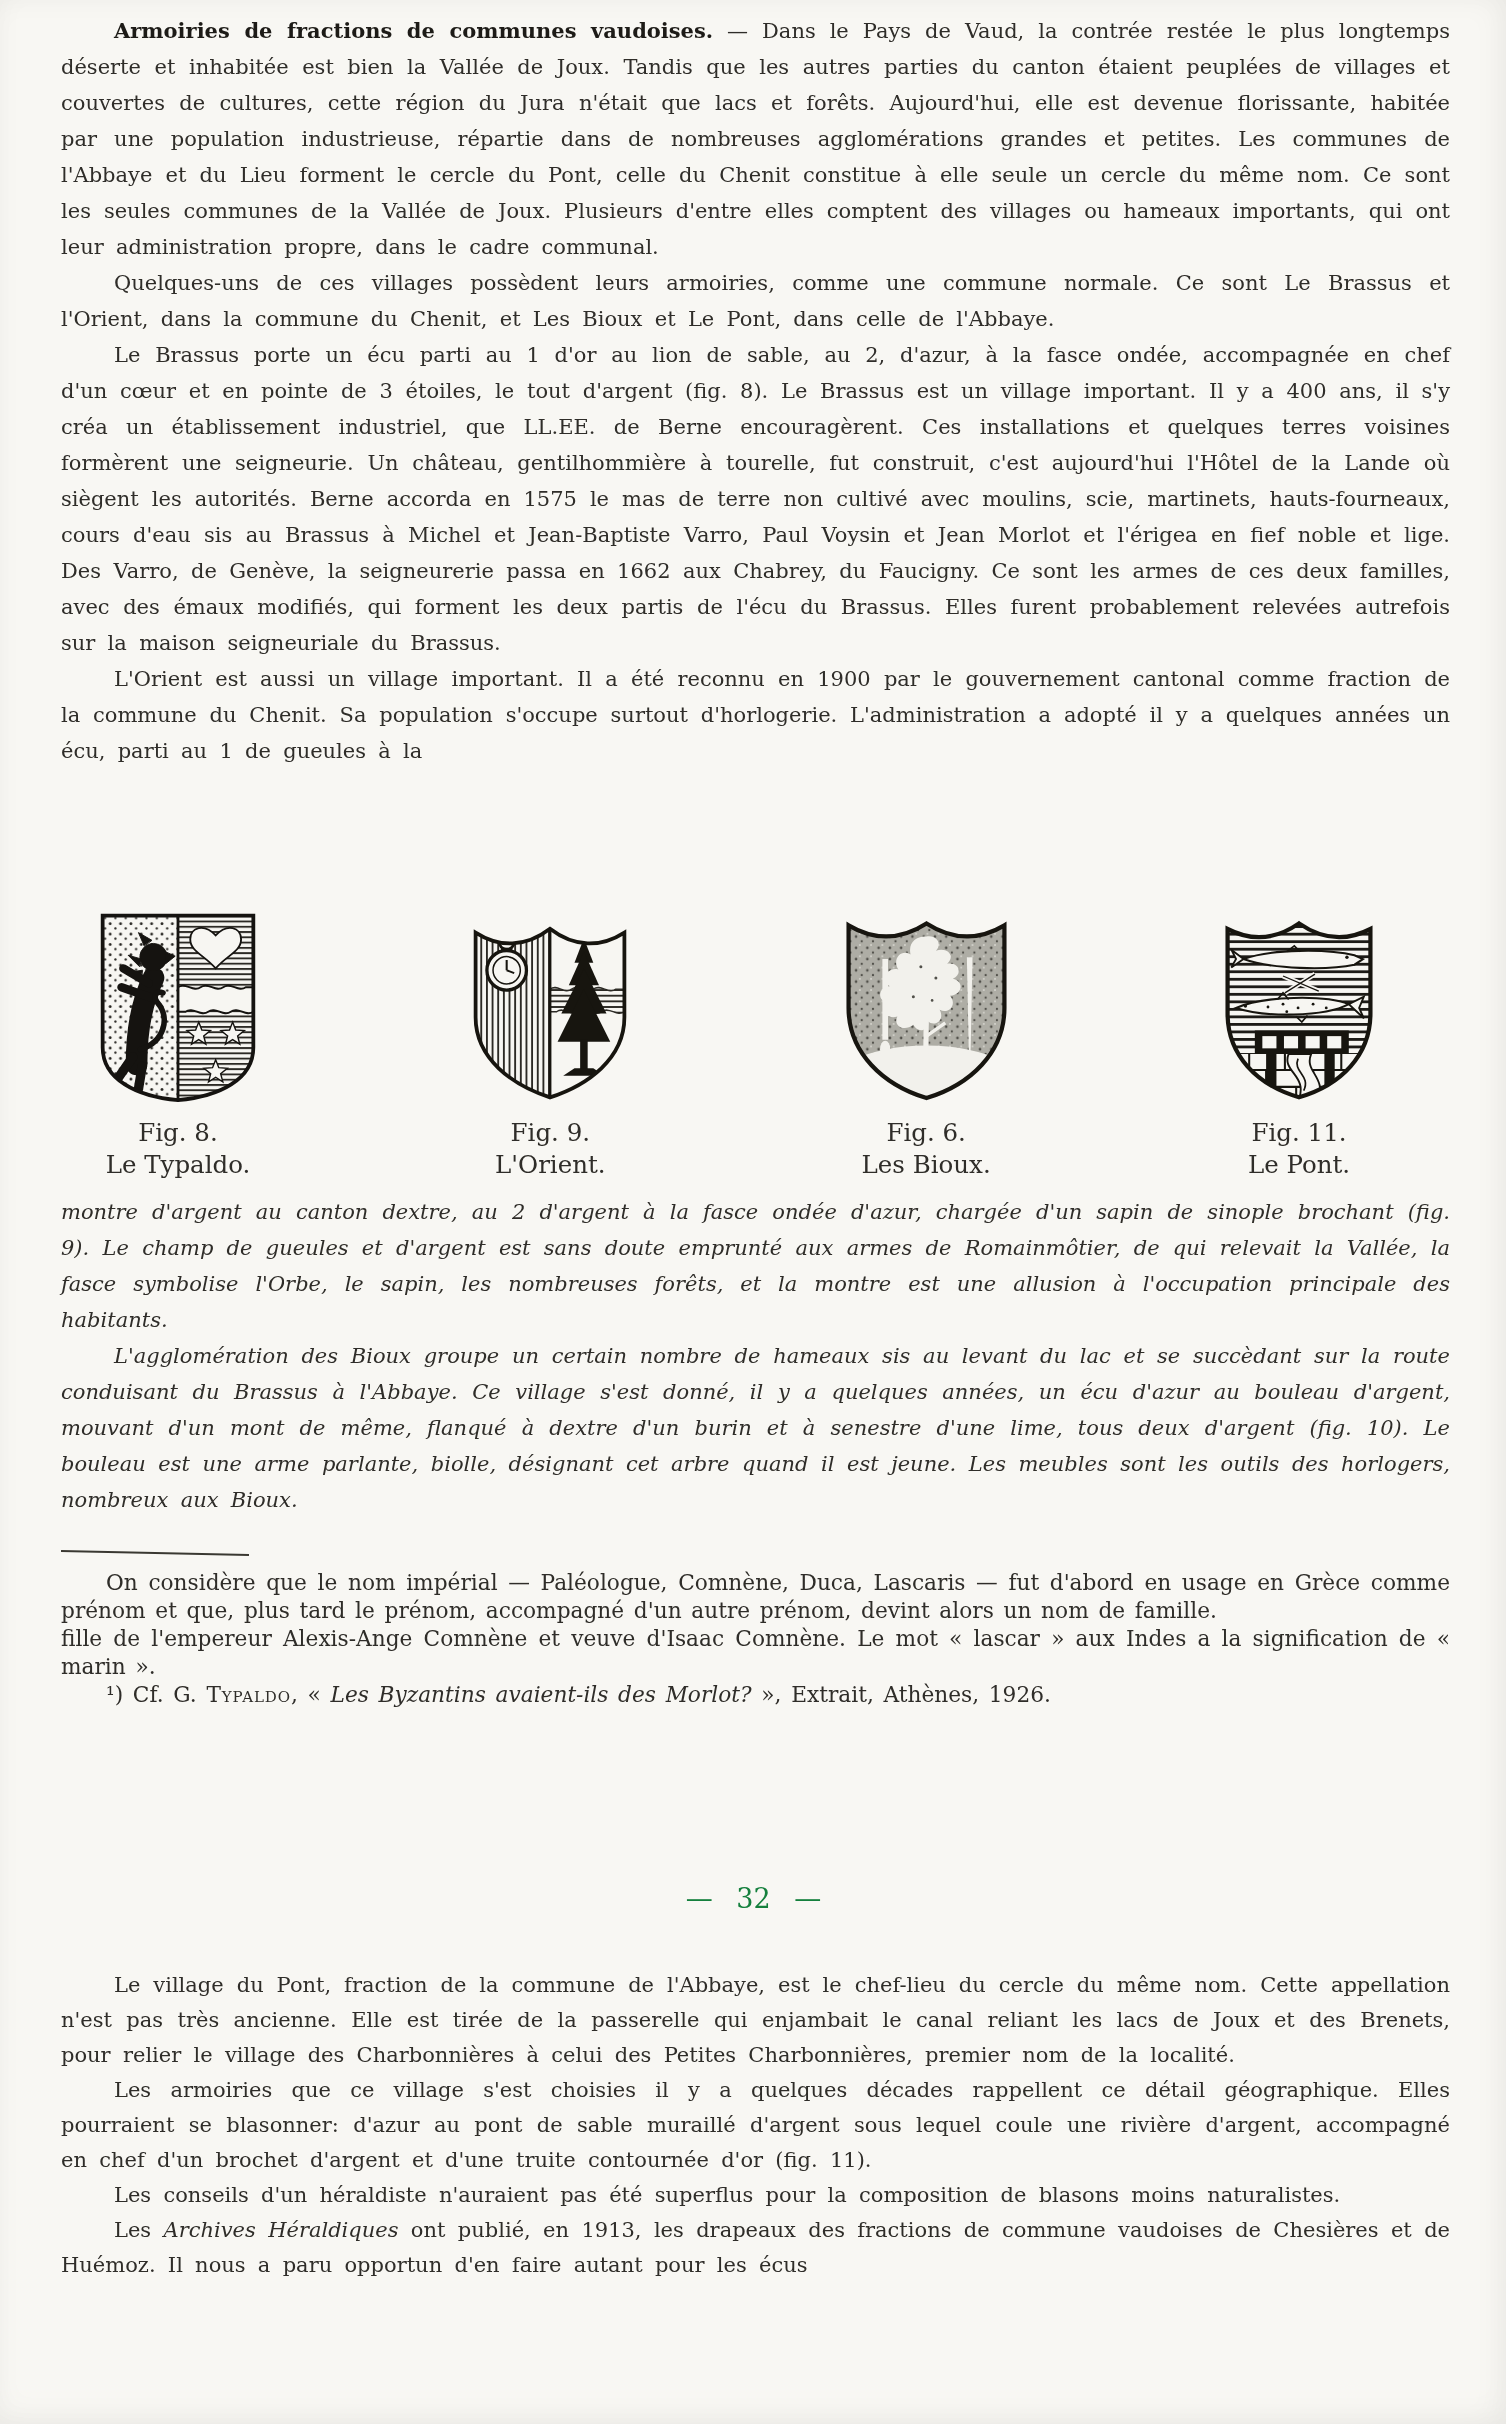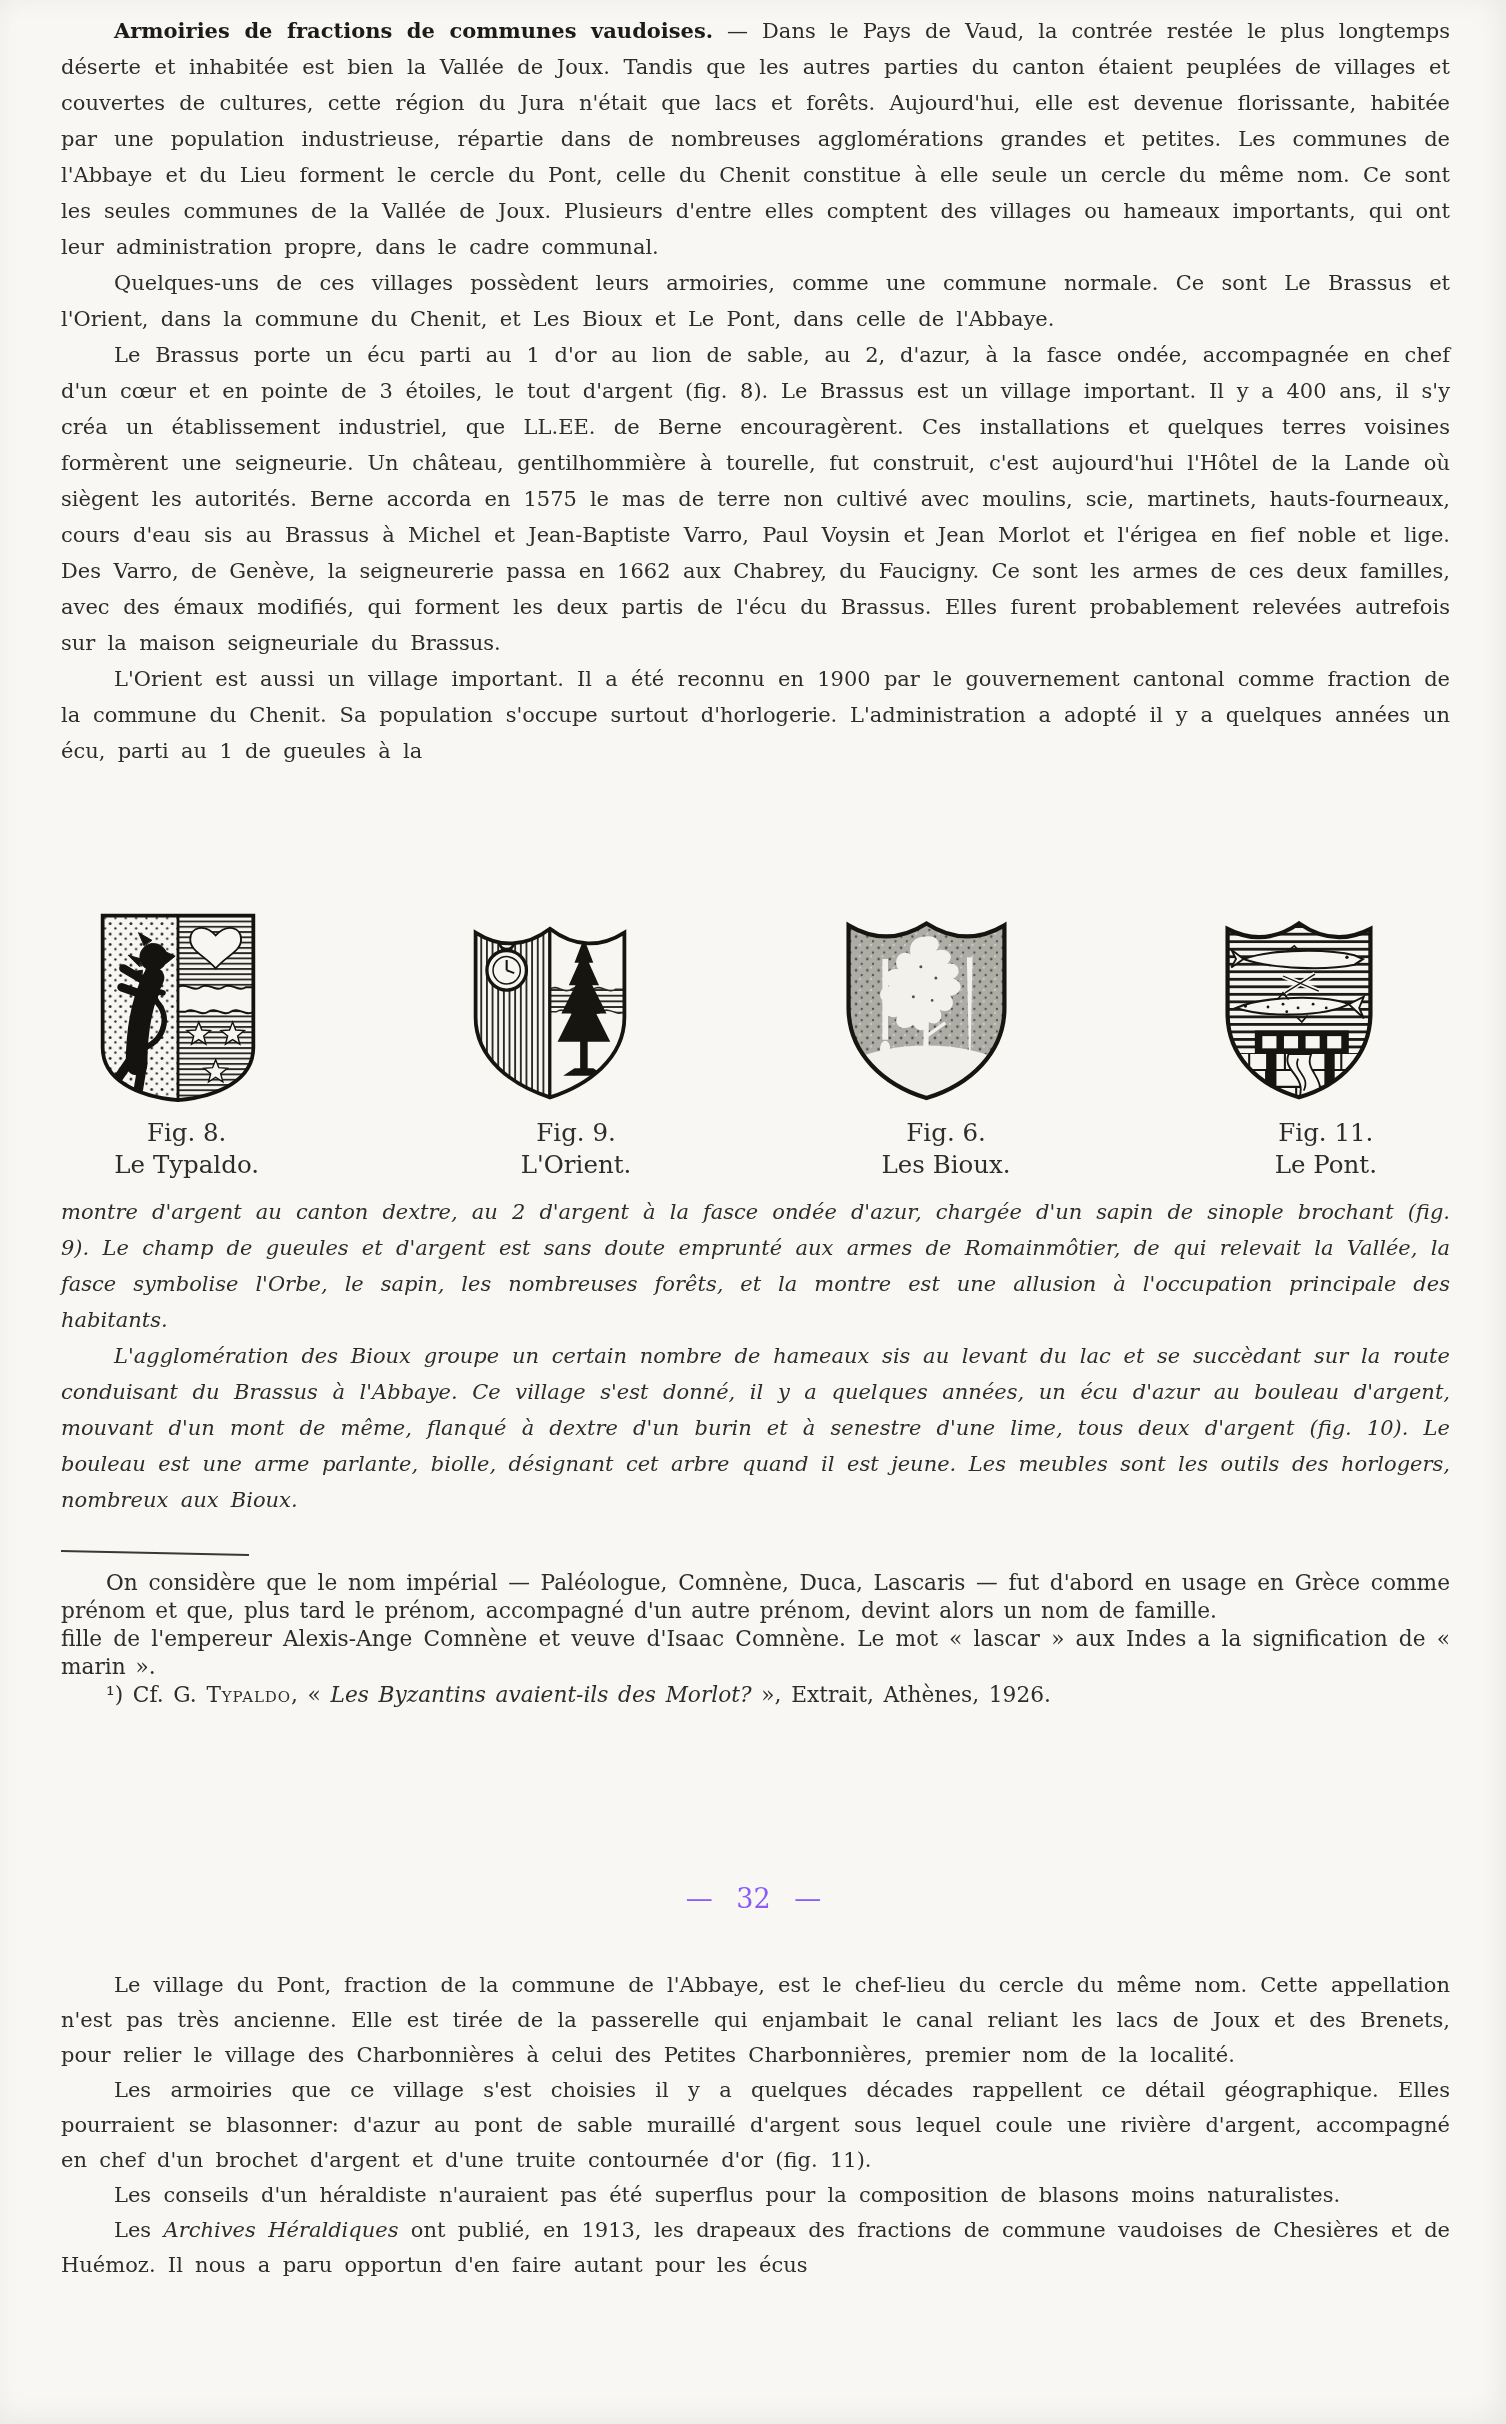--- a/index.html
+++ b/index.html
@@ -22,36 +22,36 @@
   }
   .para { margin: 0; text-indent: 53px; }
   .para.no-indent { text-indent: 0; }
   b.lead { font-weight: bold; color: #1d1b17; }
   #main-text { top: 13px; left: 61px; }
   #figures-row {
     top: 910px; left: 61px; width: 1389px;
     display: flex; justify-content: space-between;
     padding: 0 73px 0 36px; box-sizing: border-box;
   }
-  .figure { margin: 0; display: flex; flex-direction: column; align-items: flex-end; }
+  .figure { margin: 0; display: flex; flex-direction: column; align-items: center; }
   .figure svg { display: block; }
   .figcap { margin-top: 13px; text-align: center; font-size: 24.5px; line-height: 32px; }
   #continuation-text { top: 1194px; left: 61px; font-style: italic; }
   #footnote-rule {
     top: 1552px; left: 61px; width: 188px; height: 0;
     border-top: 2.4px solid #3a3831;
     transform: rotate(1.2deg);
   }
   #footnotes { top: 1569px; left: 61px; font-size: 21.7px; line-height: 28px; word-spacing: 2.8px; }
   .fn { margin: 0; text-indent: 0; }
   .fn.indent { text-indent: 45px; }
   .smallcaps { font-variant: small-caps; letter-spacing: 0.9px; }
   #page-number {
     top: 1883px; left: 0; width: 1507px;
-    text-align: center; font-size: 27px; word-spacing: 15px; color: #8b5cf6;
+    text-align: center; font-size: 27px; word-spacing: 15px; color: #15803d;
   }
   #page2 { top: 1968px; left: 61px; line-height: 35px; }
   .sig-row {
     display: flex; justify-content: space-between; align-items: baseline;
     padding-right: 94px; text-indent: 0;
   }
   .sig { font-style: italic; }
   i { font-style: italic; }
 </style>
 </head>

